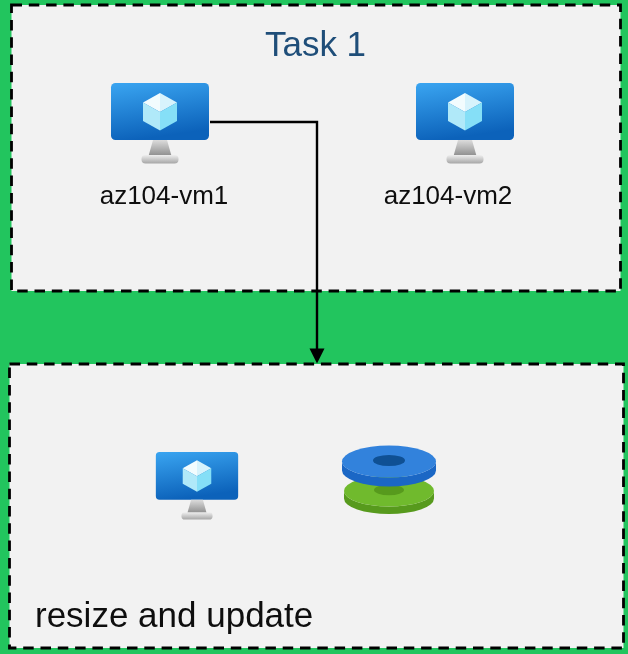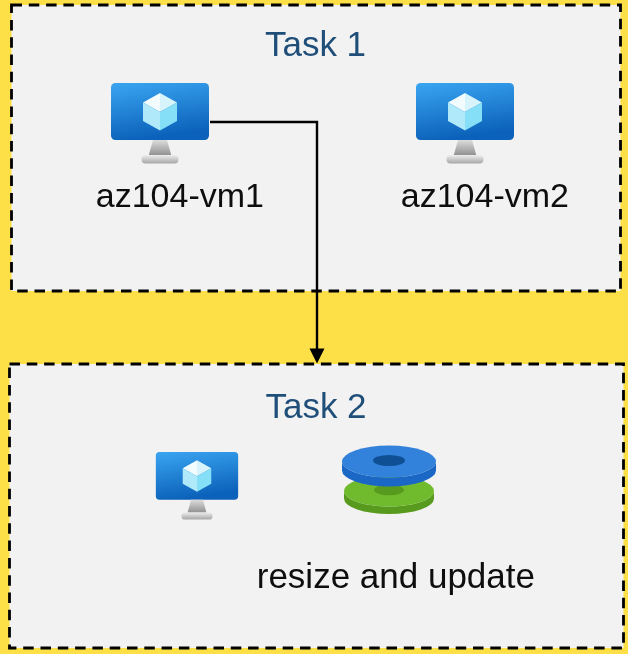--- a/index.html
+++ b/index.html
@@ -1,42 +1,43 @@
 <!DOCTYPE html>
 <html><head>
 <meta charset="utf-8">
 <style>
   html, body { margin: 0; padding: 0; background: #ffffff; }
   .canvas {
     position: relative;
     width: 628px; height: 654px;
-    background: #fde047;
+    background: #22c55e;
     font-family: "Liberation Sans", sans-serif;
     overflow: hidden;
   }
   .abs { position: absolute; }
   .overlay { position: absolute; left: 0; top: 0; }
   .title {
     font-size: 35px;
     color: #1f4e79;
     text-align: center;
     white-space: nowrap;
   }
   .vm-label {
-    font-size: 34px;
+    font-size: 26px;
     line-height: 37px;
     color: #0e0e0e;
-    text-align: right;
+    text-align: center;
     white-space: nowrap;
   }
   .caption {
     font-size: 35px;
     color: #0e0e0e;
-    text-align: right;
+    text-align: left;
     white-space: nowrap;
+    margin-top: 39px;
   }
 </style>
 </head>
 <body>
 
 <div class="canvas">
 
   <svg class="overlay" width="628" height="654" viewBox="0 0 628 654">
     <defs>
       <linearGradient id="scrG" x1="0" y1="0" x2="0.25" y2="1">
@@ -76,25 +77,24 @@
     <polygon points="50,11 67,20.5 50,30" fill="#d7f3fc"></polygon>
     <polygon points="33,20.5 50,30 50,48.5 33,39" fill="#b0e9f9"></polygon>
     <polygon points="67,20.5 67,39 50,48.5 50,30" fill="#85dff7"></polygon>
     <polygon points="43,58 57,58 61.5,74 38.5,74" fill="url(#standG)"></polygon>
     <rect x="31.5" y="73" width="37" height="8.5" rx="4" fill="url(#baseG)"></rect>
   </svg>
 
   <div class="abs vm-label" style="left:64px; top:177px; width:200px;">
     <div>az104-vm1</div>
   </div>
-  <div class="abs vm-label" style="left:369px; top:177px; width:200px;">
+  <div class="abs vm-label" style="left:348px; top:177px; width:200px;">
     <div>az104-vm2</div>
   </div>
 
-  <div class="abs title" style="left:9px; top:386px; width:614px;">Task 2</div>
 
   <svg class="abs" style="left:155px; top:451px;" width="84" height="74" viewBox="0 0 100 88">
     <rect x="1" y="1" width="98" height="57" rx="4.5" fill="url(#scrG)"></rect>
     <polygon points="50,11 33,20.5 50,30" fill="#f2fcfe"></polygon>
     <polygon points="50,11 67,20.5 50,30" fill="#d7f3fc"></polygon>
     <polygon points="33,20.5 50,30 50,48.5 33,39" fill="#b0e9f9"></polygon>
     <polygon points="67,20.5 67,39 50,48.5 50,30" fill="#85dff7"></polygon>
     <polygon points="43,58 57,58 61.5,74 38.5,74" fill="url(#standG)"></polygon>
     <rect x="31.5" y="73" width="37" height="8.5" rx="4" fill="url(#baseG)"></rect>
   </svg>

